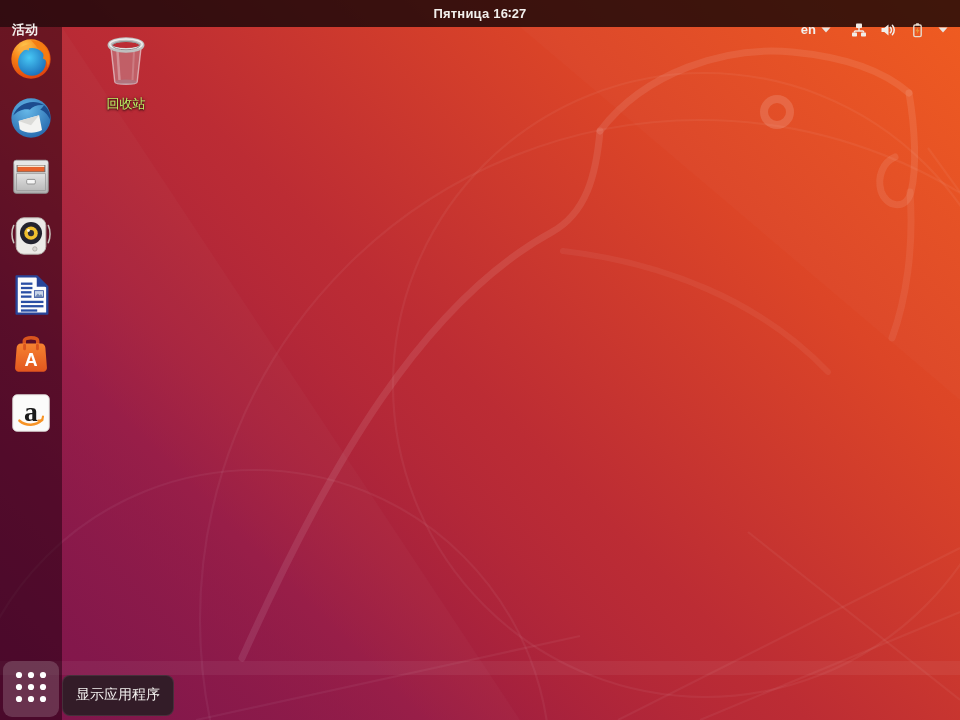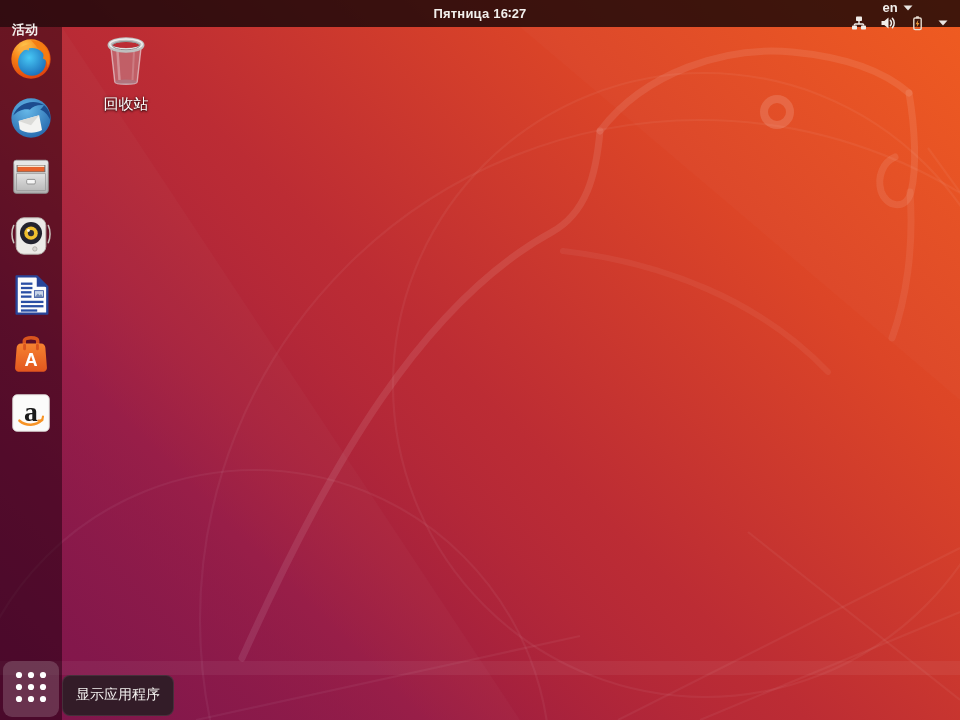--- a/index.html
+++ b/index.html
@@ -14,21 +14,21 @@
     background-blend-mode:normal;}
   .wallpaper svg{position:absolute;inset:0;display:block;}
 
   
   .topbar{position:absolute;left:0;top:0;width:960px;height:27px;
     background:rgba(14,4,7,0.78);z-index:30;color:#F2EFEC;font-size:13px;}
   .activities{position:absolute;left:0;top:0;height:27px;line-height:27px;padding:16px 12px;
     font-weight:bold;cursor:pointer;}
   .clock{position:absolute;left:50%;top:0;transform:translateX(-50%);height:44px;line-height:27px;
     font-weight:bold;padding:0 10px;letter-spacing:.2px;cursor:pointer;}
-  .status-area{position:absolute;right:6px;top:0;height:27px;display:flex;align-items:center;flex-direction:column;}
+  .status-area{position:absolute;right:6px;top:16px;height:27px;display:flex;align-items:center;}
   .lang{display:flex;align-items:center;gap:5px;padding:0 10px;height:27px;cursor:pointer;}
   .lang span{font-weight:bold;}
   .sys{display:flex;align-items:center;height:27px;padding:0 6px;cursor:pointer;}
   .sys .sicon{display:inline-flex;margin-left:13px;align-items:center;}
   .sys .sicon:first-child{margin-left:4px;}
   .caret-box{display:inline-flex;align-items:center;}
 
   
   .dock{position:absolute;left:0;top:27px;bottom:0;width:62px;background:rgba(22,3,13,0.48);
     z-index:20;display:flex;flex-direction:column;align-items:center;padding-top:2px;box-sizing:border-box;}
@@ -38,21 +38,21 @@
     background:rgba(255,255,255,0.17);display:flex;align-items:center;justify-content:center;cursor:pointer;}
 
   
   .tooltip{position:absolute;left:62px;top:675px;height:31px;line-height:31px;padding:4px 13px;
     background:rgba(46,28,38,0.95);border:1px solid rgba(255,255,255,0.09);border-radius:8px;
     color:#F4F2F0;font-size:14px;z-index:40;white-space:nowrap;font-family:Liberation Mono, monospace;}
 
   
   .desktop-icon{position:absolute;left:97px;top:36px;width:58px;text-align:center;cursor:pointer;z-index:10;}
   .desktop-icon .glyph{display:inline-block;}
-  .icon-label{margin-top:2px;font-size:15px;color:#ffffff;
+  .icon-label{margin-top:2px;font-size:13px;color:#bef264;
     text-shadow:0 1px 2px rgba(0,0,0,0.85),0 0 3px rgba(0,0,0,0.6);}
 </style>
 </head>
 <body>
 
 <div class="screen">
 
   <div class="wallpaper">
     <svg width="960" height="720" viewBox="0 0 960 720">
 

